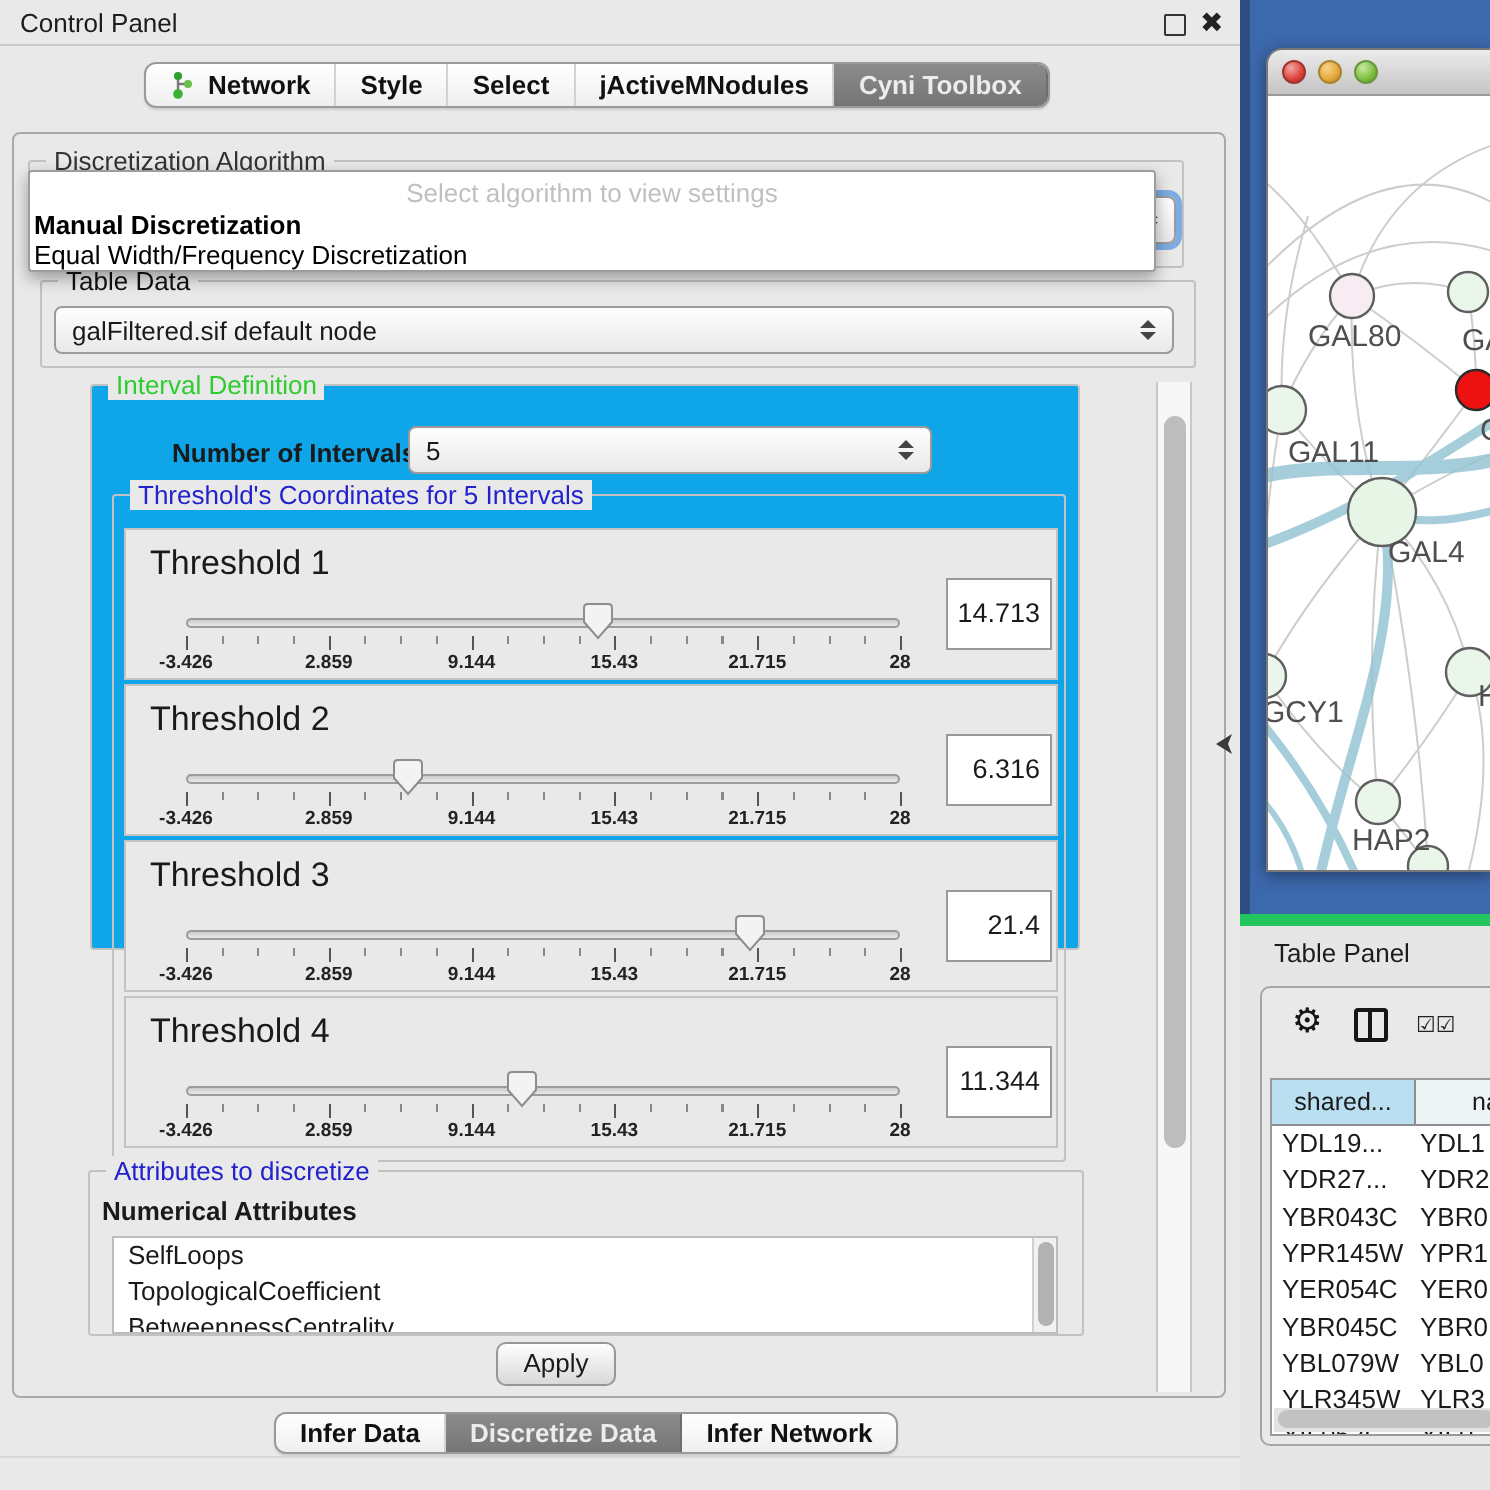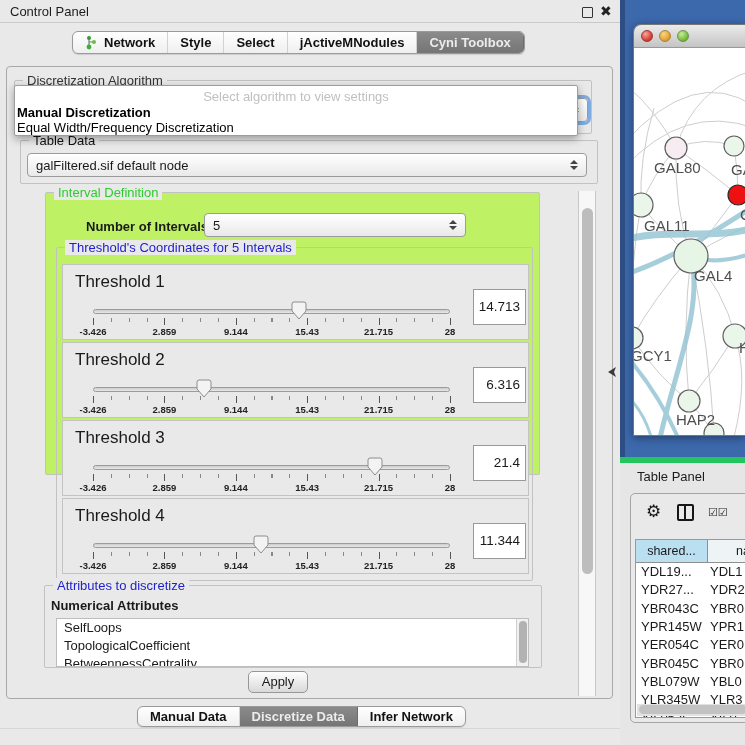--- a/index.html
+++ b/index.html
@@ -156,21 +156,21 @@
       <span class="legend" style="color:#111">Table Data</span>
       <div class="combo" style="left:6px;top:12px;width:560px;height:24px">
         <span>galFiltered.sif default node</span>
         <div class="stepper">
             <span class="up"></span>
             <span class="dn"></span>
           </div>
       </div>
     </div>
 
-    <div class="group" style="left:45px;top:192px;width:495px;height:283px;background:#bef264">
+    <div class="group" style="left:45px;top:192px;width:495px;height:283px;background:#0ea5e9">
       <span class="legend green">Interval Definition</span>
 
       <span style="position:absolute;left:40px;top:26px;font-weight:bold">Number of Intervals</span>
       <div class="combo" style="left:158px;top:20px;width:262px;height:24px">
         <span>5</span>
         <div class="stepper">
             <span class="up"></span>
             <span class="dn"></span>
           </div>
       </div>
@@ -278,21 +278,21 @@
     </div>
 
     <div id="main-vscroll" class="abs">
         <div class="thumb"></div>
       </div>
 
     <div id="apply-btn" class="abs">Apply</div>
 
     <div class="tabstrip" style="left:137px;top:706px;height:21px">
       <div class="tabseg">
-          <span>Manual Data</span>
+          <span>Infer Data</span>
         </div>
       <div class="tabseg sel">
           <span>Discretize Data</span>
         </div>
       <div class="tabseg">
           <span>Infer Network</span>
         </div>
     </div>
     <div id="bottom-line" class="abs"></div>
   </div>

